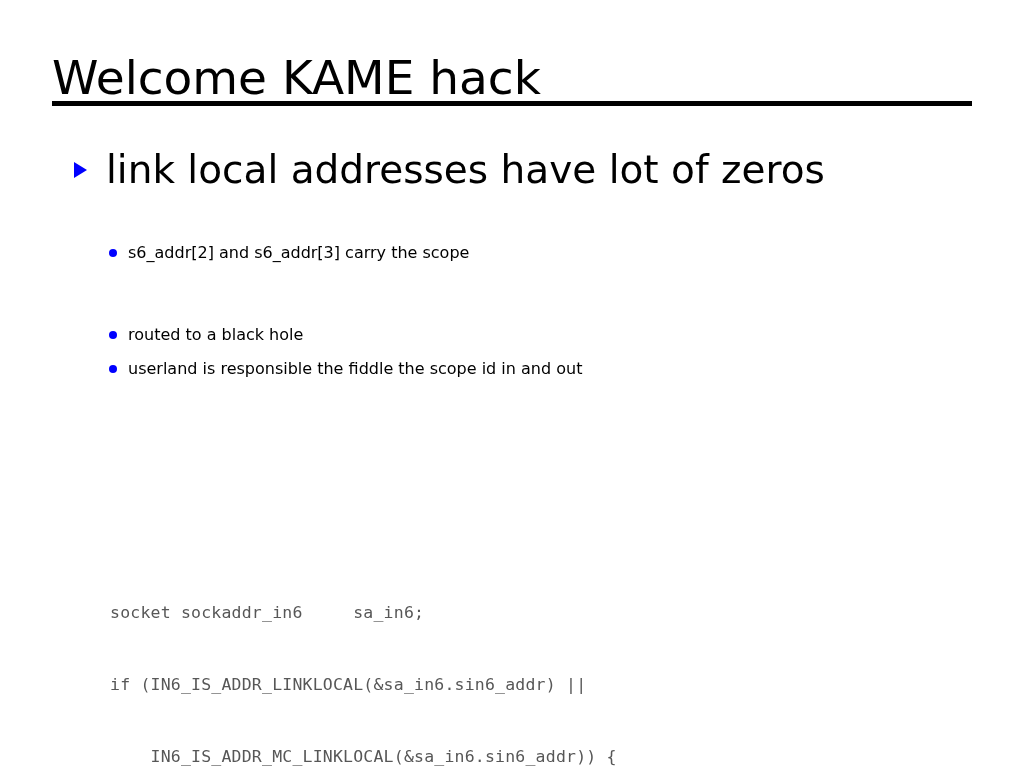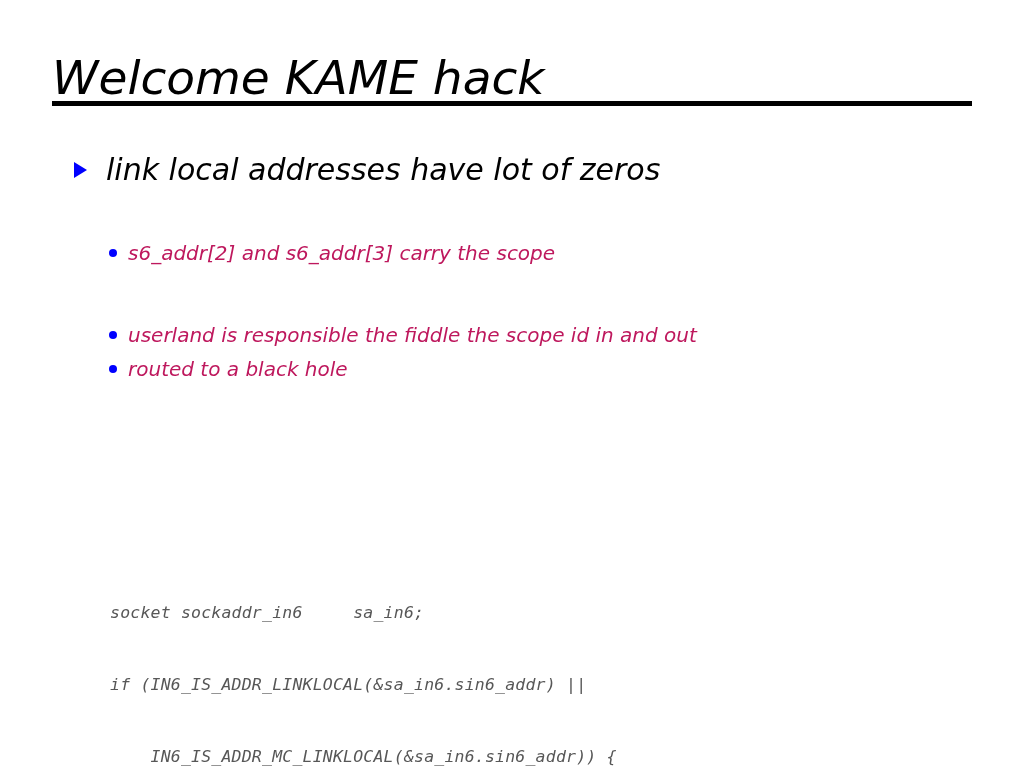--- a/index.html
+++ b/index.html
@@ -13,21 +13,20 @@
     background: #ffffff;
     font-family: "DejaVu Sans", sans-serif;
     overflow: hidden;
   }
 
   .slide {
     position: relative;
     width: 1024px;
     height: 768px;
     background: #ffffff;
-    font-style: italic;
   }
 
   
   .title-block {
     position: absolute;
     left: 52px;
     top: 52px;
     width: 920px;
   }
   .slide-title {
@@ -55,44 +54,44 @@
     left: 74px;
     top: 146px;
     width: 900px;
   }
 
   .bullet-l1 {
     position: relative;
     padding-left: 32px;
     color: #000000;
     font-family: "DejaVu Sans", sans-serif;
-    font-size: 30px;
+    font-size: 39px;
     line-height: 48px;
     font-weight: normal;
   }
   .bullet-l1 .marker {
     position: absolute;
     left: 0px;
     top: 16px;
     width: 0;
     height: 0;
     border-left: 13px solid #0000ff;
     border-top: 8px solid transparent;
     border-bottom: 8px solid transparent;
   }
   .bullet-l1 .text {
     display: block;
   }
 
   .bullet-l2 {
     position: relative;
     padding-left: 54px;
-    color: #be185d;
+    color: #000000;
     font-family: "DejaVu Sans", sans-serif;
-    font-size: 20px;
+    font-size: 16px;
     line-height: 34px;
     font-weight: normal;
   }
   .bullet-l2 .marker {
     position: absolute;
     left: 35px;
     top: 13px;
     width: 8px;
     height: 8px;
     border-radius: 50%;
@@ -145,26 +144,26 @@
       <span class="text">s6_addr[2] and s6_addr[3] carry the scope</span>
     </div>
 
     <div class="gap-md"></div>
 
 
     <div class="gap-sm"></div>
 
     <div class="bullet-l2">
       <span class="marker"></span>
-      <span class="text">userland is responsible the fiddle the scope id in and out</span>
+      <span class="text">routed to a black hole</span>
     </div>
 
     <div class="bullet-l2">
       <span class="marker"></span>
-      <span class="text">routed to a black hole</span>
+      <span class="text">userland is responsible the fiddle the scope id in and out</span>
     </div>
 
   </div>
 
   <div class="code-block">
     <div class="code-line">socket sockaddr_in6     sa_in6;</div>
     <div class="code-line">if (IN6_IS_ADDR_LINKLOCAL(&amp;sa_in6.sin6_addr) ||</div>
     <div class="code-line">    IN6_IS_ADDR_MC_LINKLOCAL(&amp;sa_in6.sin6_addr)) {</div>
     
     

